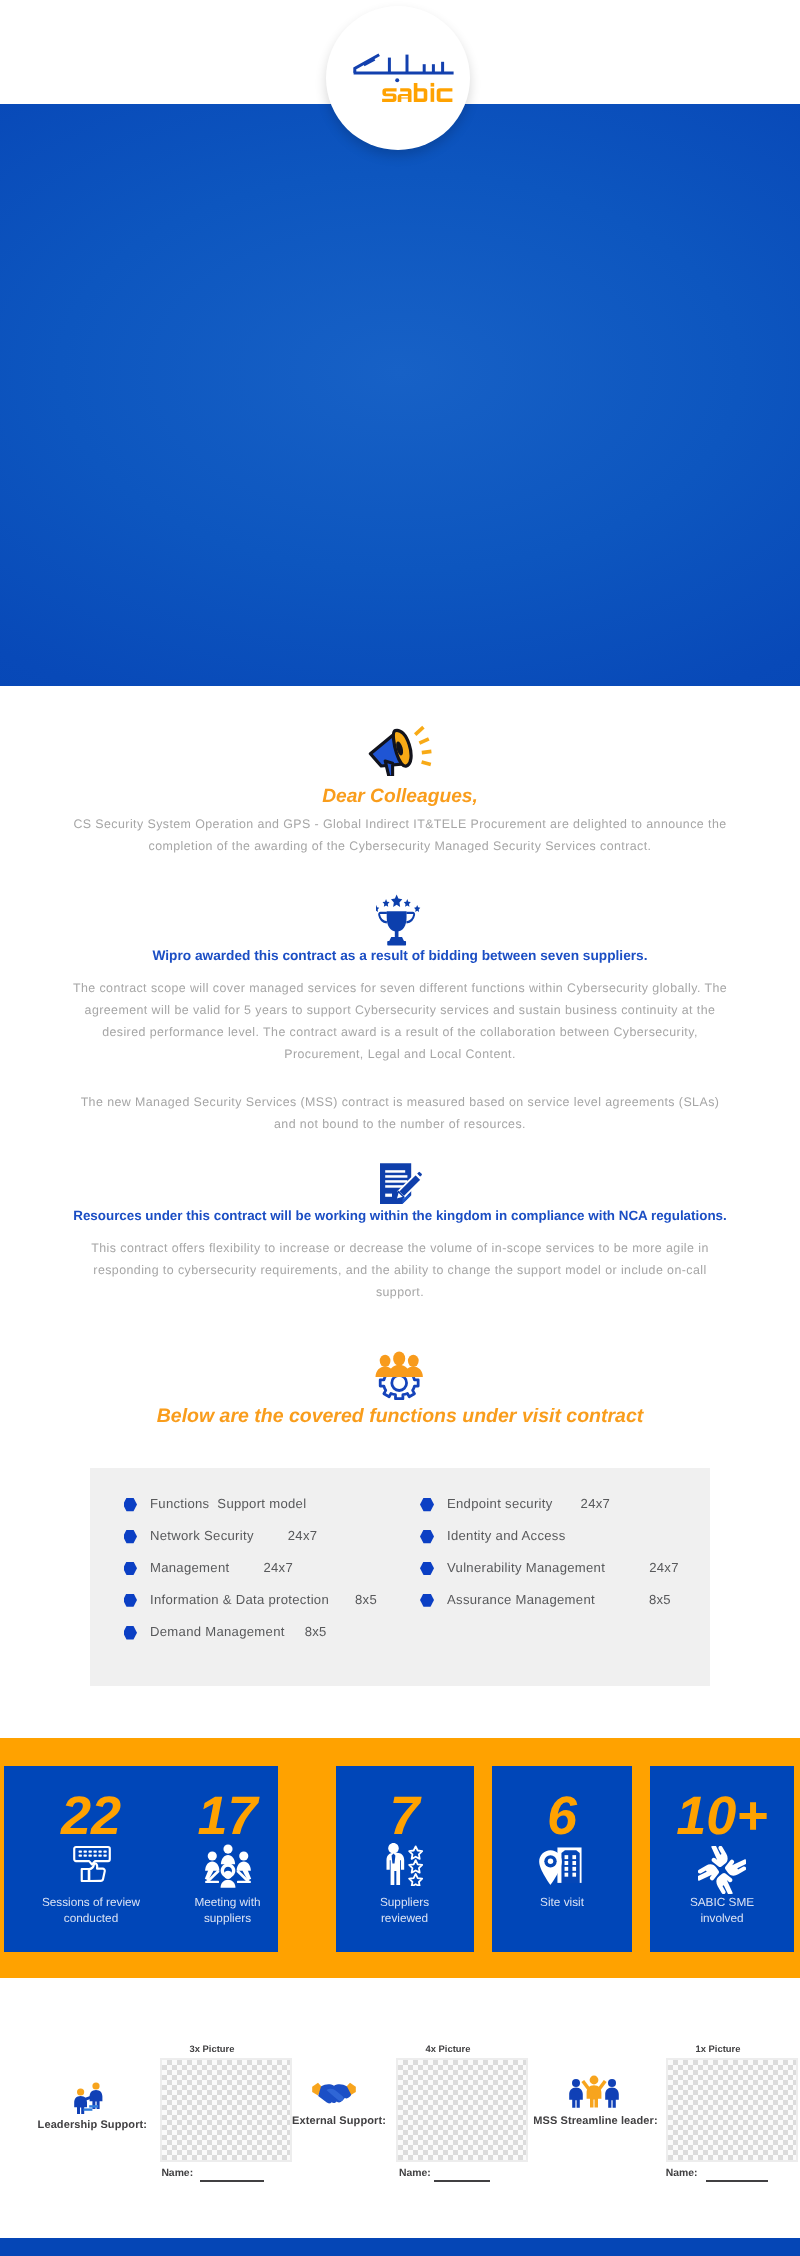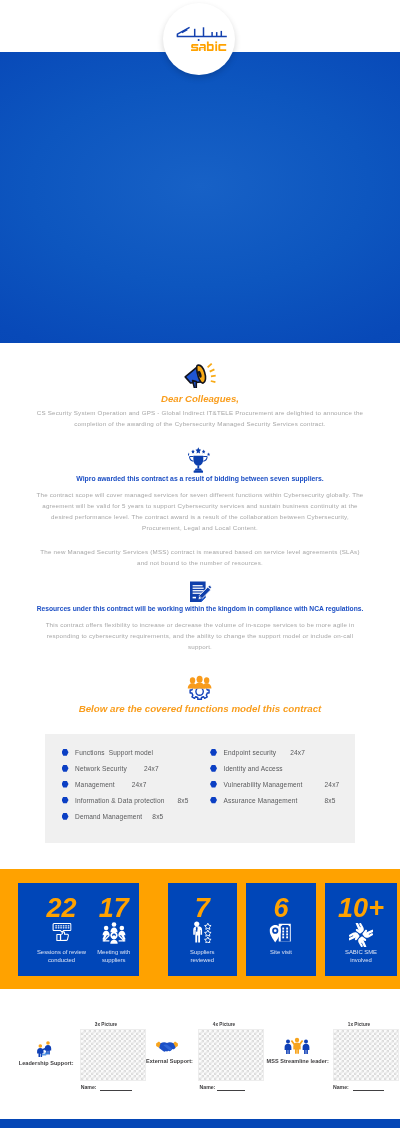--- a/index.html
+++ b/index.html
@@ -192,21 +192,21 @@
       <ellipse cx="14.5" cy="4.5" rx="3.6" ry="4.1"></ellipse>
       <ellipse cx="6.1" cy="5.8" rx="3.2" ry="3.6"></ellipse>
       <ellipse cx="22.9" cy="5.8" rx="3.2" ry="3.6"></ellipse>
 
       <path d="M0.4 15.2 c0 -3.7 2.55 -6.1 5.7 -6.1 c3.15 0 5.7 2.4 5.7 6.1 z"></path>
       <path d="M17.2 15.2 c0 -3.7 2.55 -6.1 5.7 -6.1 c3.15 0 5.7 2.4 5.7 6.1 z"></path>
       <path d="M7.8 15.2 c0 -4.1 3.0 -7.1 6.7 -7.1 c3.7 0 6.7 3.0 6.7 7.1 z"></path>
     </g>
   </svg>
 
-  <div class="hl hl-or" style="top:702.5px;font-size:9.75px">Below are the covered functions model this contract</div>
+  <div class="hl hl-or" style="top:702.5px;font-size:9.75px">Below are the covered functions under visit contract</div>
 
   <div class="fnbox">
 
     <div class="fnitem" style="left:16.5px;top:14.8px">
       <span class="bullet"></span>
       <span class="fnlabel">Functions  Support model</span>
       <span class="fnlabel" style="margin-left:9px"></span>
     </div>
     <div class="fnitem" style="left:16.5px;top:30.8px">
       <span class="bullet"></span>
@@ -246,21 +246,21 @@
     </div>
     <div class="fnitem" style="left:165px;top:62.5px">
       <span class="bullet"></span>
       <span class="fnlabel">Assurance Management</span>
       <span class="fnlabel" style="margin-left:27px">8x5</span>
     </div>
   </div>
 
   <div class="statband"></div>
 
-  <div class="statcard" style="left:18px;width:87px">
+  <div class="statcard" style="left:2px;width:87px">
     <div class="statnum" style="top:12px">22</div>
     <svg class="staticon" style="top:38.5px" width="20.5" height="20" viewBox="-0.8 -0.8 25.6 24.6">
       <g fill="none" stroke="#ffffff" stroke-width="1.35" stroke-linejoin="round">
         <path d="M2.0 .9 h20 c.6 0 1.1 .5 1.1 1.1 v6.6 c0 .6 -.5 1.1 -1.1 1.1 h-8.2 l-1.8 2.1 -1.8 -2.1 h-8.2 c-.6 0 -1.1 -.5 -1.1 -1.1 v-6.6 c0 -.6 .5 -1.1 1.1 -1.1 z"></path>
       </g>
       <g fill="#ffffff">
         <rect x="3.6" y="3.0" width="2.1" height="1.5" rx=".45"></rect>
         <rect x="6.7" y="3.0" width="2.1" height="1.5" rx=".45"></rect>
         <rect x="9.8" y="3.0" width="2.1" height="1.5" rx=".45"></rect>
         <rect x="12.9" y="3.0" width="2.1" height="1.5" rx=".45"></rect>

